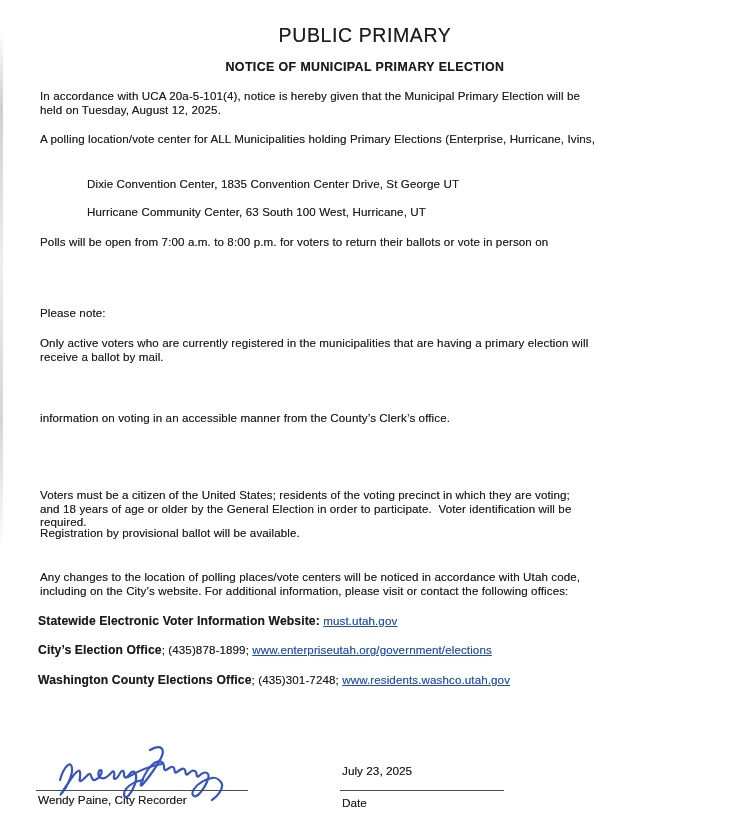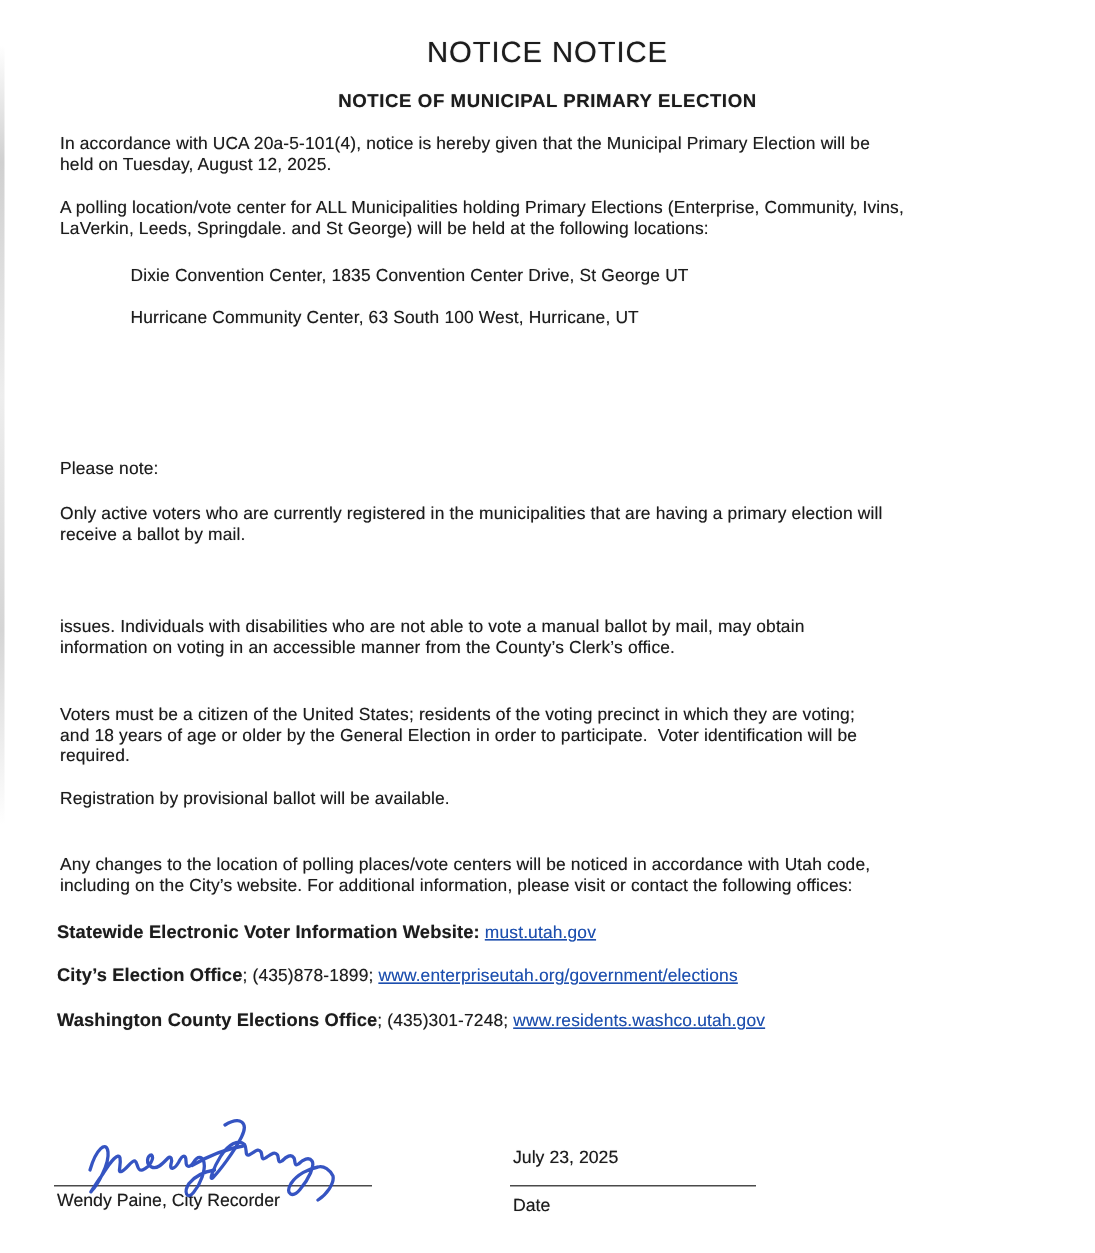--- a/index.html
+++ b/index.html
@@ -76,59 +76,58 @@
       rgba(160,160,160,0.18) 45%,
       rgba(150,150,150,0.40) 75%,
       rgba(180,180,180,0) 100%);
   }
 </style>
 </head>
 <body>
 
 <div class="edge-artifact"></div>
 
-<h1 class="title">NOTICE NOTICE</h1>
+<h1 class="title">PUBLIC PRIMARY</h1>
 <h2 class="subtitle">NOTICE OF MUNICIPAL PRIMARY ELECTION</h2>
 
 <div class="para" style="top:89px">
   <div class="line">In accordance with UCA 20a-5-101(4), notice is hereby given that the Municipal Primary Election will be</div>
   <div class="line">held on Tuesday, August 12, 2025.</div>
 </div>
 
 <div class="para" style="top:132px">
-  <div class="line">A polling location/vote center for ALL Municipalities holding Primary Elections (Enterprise, Community, Ivins,</div>
-  <div class="line">LaVerkin, Leeds, Springdale. and St George) will be held at the following locations:</div>
+  <div class="line">A polling location/vote center for ALL Municipalities holding Primary Elections (Enterprise, Hurricane, Ivins,</div>
 </div>
 
 <div class="para indent" style="top:177px">
   <div class="line">Dixie Convention Center, 1835 Convention Center Drive, St George UT</div>
 </div>
 
 <div class="para indent" style="top:205px">
   <div class="line">Hurricane Community Center, 63 South 100 West, Hurricane, UT</div>
 </div>
 
 <div class="para" style="top:235px">
+  <div class="line">Polls will be open from 7:00 a.m. to 8:00 p.m. for voters to return their ballots or vote in person on</div>
 </div>
 
 <div class="para" style="top:306px">
   <div class="line">Please note:</div>
 </div>
 
 <div class="para" style="top:336px">
   <div class="line">Only active voters who are currently registered in the municipalities that are having a primary election will</div>
   <div class="line">receive a ballot by mail.</div>
 </div>
 
 <div class="para" style="top:411px">
-  <div class="line">issues. Individuals with disabilities who are not able to vote a manual ballot by mail, may obtain</div>
   <div class="line">information on voting in an accessible manner from the County’s Clerk’s office.</div>
 </div>
 
-<div class="para" style="top:470px">
+<div class="para" style="top:488px">
   <div class="line">Voters must be a citizen of the United States; residents of the voting precinct in which they are voting;</div>
   <div class="line">and 18 years of age or older by the General Election in order to participate.  Voter identification will be</div>
   <div class="line">required.</div>
 </div>
 
 <div class="para" style="top:526px">
   <div class="line">Registration by provisional ballot will be available.</div>
 </div>
 
 <div class="para" style="top:570px">

